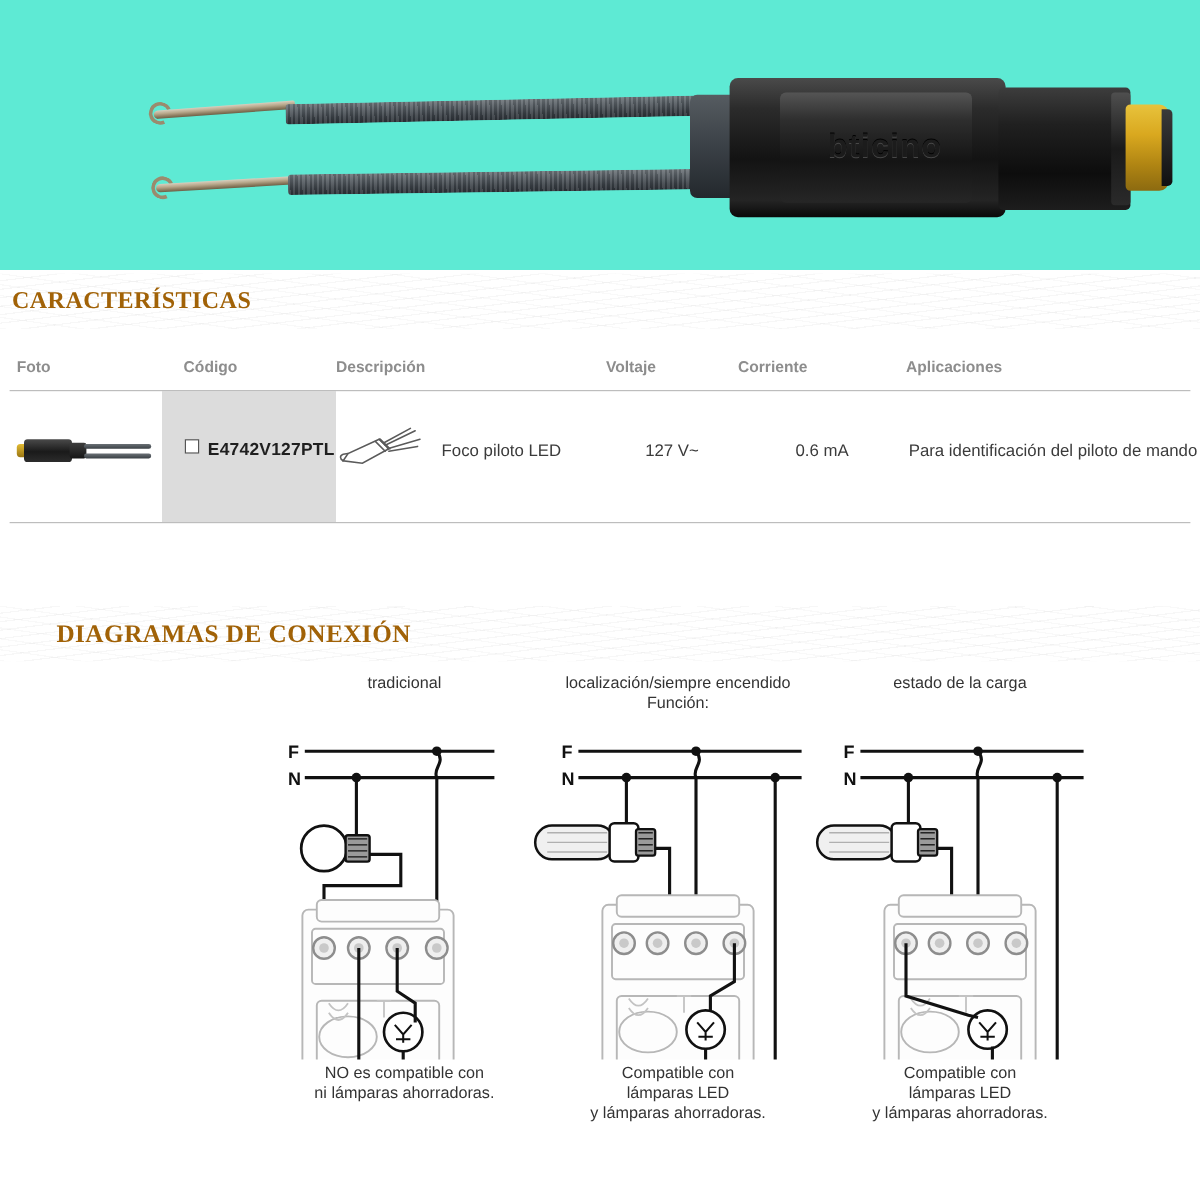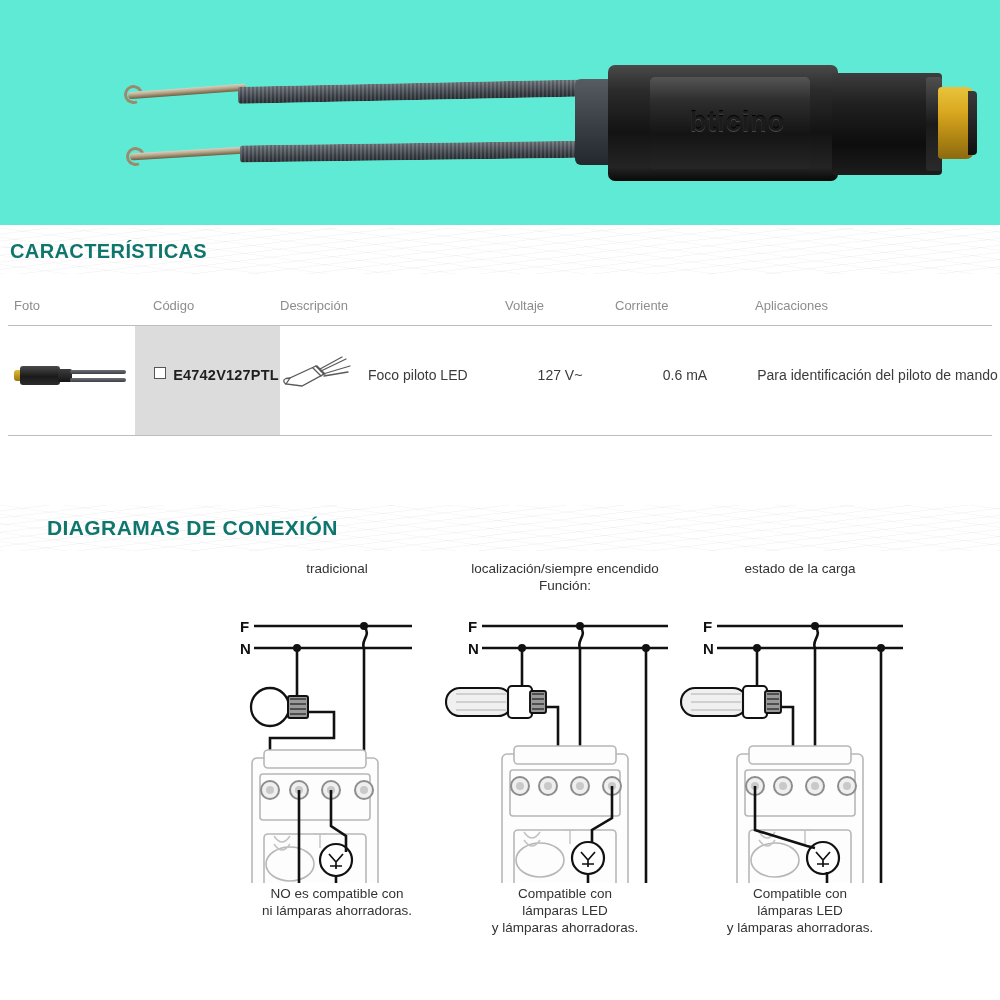--- a/index.html
+++ b/index.html
@@ -132,23 +132,23 @@
     position: absolute;
     height: 46px;
     left: 0;
     width: 1000px;
     background-image:
       repeating-linear-gradient(-7deg, rgba(0,0,0,0.030) 0px, rgba(0,0,0,0.030) 1px, rgba(0,0,0,0) 1px, rgba(0,0,0,0) 7px),
       repeating-linear-gradient(8deg, rgba(0,0,0,0.022) 0px, rgba(0,0,0,0.022) 1px, rgba(0,0,0,0) 1px, rgba(0,0,0,0) 9px);
   }
   .section-title {
     position: absolute;
-    font-family: Liberation Sans, sans-serif;
+    font-family: Liberation Serif, serif;
     font-weight: bold;
-    color: #0f766e;
+    color: #a16207;
     letter-spacing: 0.4px;
   }
   #title-caracteristicas {
     left: 10px; top: 240px;
     font-size: 20px;
   }
   #title-diagramas {
     left: 47px; top: 516px;
     font-size: 21px;
   }
@@ -157,21 +157,21 @@
   .spec-table {
     position: absolute;
     left: 0; top: 285px;
     width: 1000px;
   }
   .spec-head, .spec-row {
     position: relative;
     display: flex;
     align-items: center;
   }
-  .spec-head { height: 40px; }
+  .spec-head { height: 40px; font-weight: bold; }
   .spec-row { height: 100px; text-align: center; }
   .spec-head .cell {
     font-size: 13px;
     color: #8d8d8d;
     font-family: "Liberation Sans", sans-serif;
   }
   .rule {
     position: absolute;
     left: 8px;
     width: 984px;

